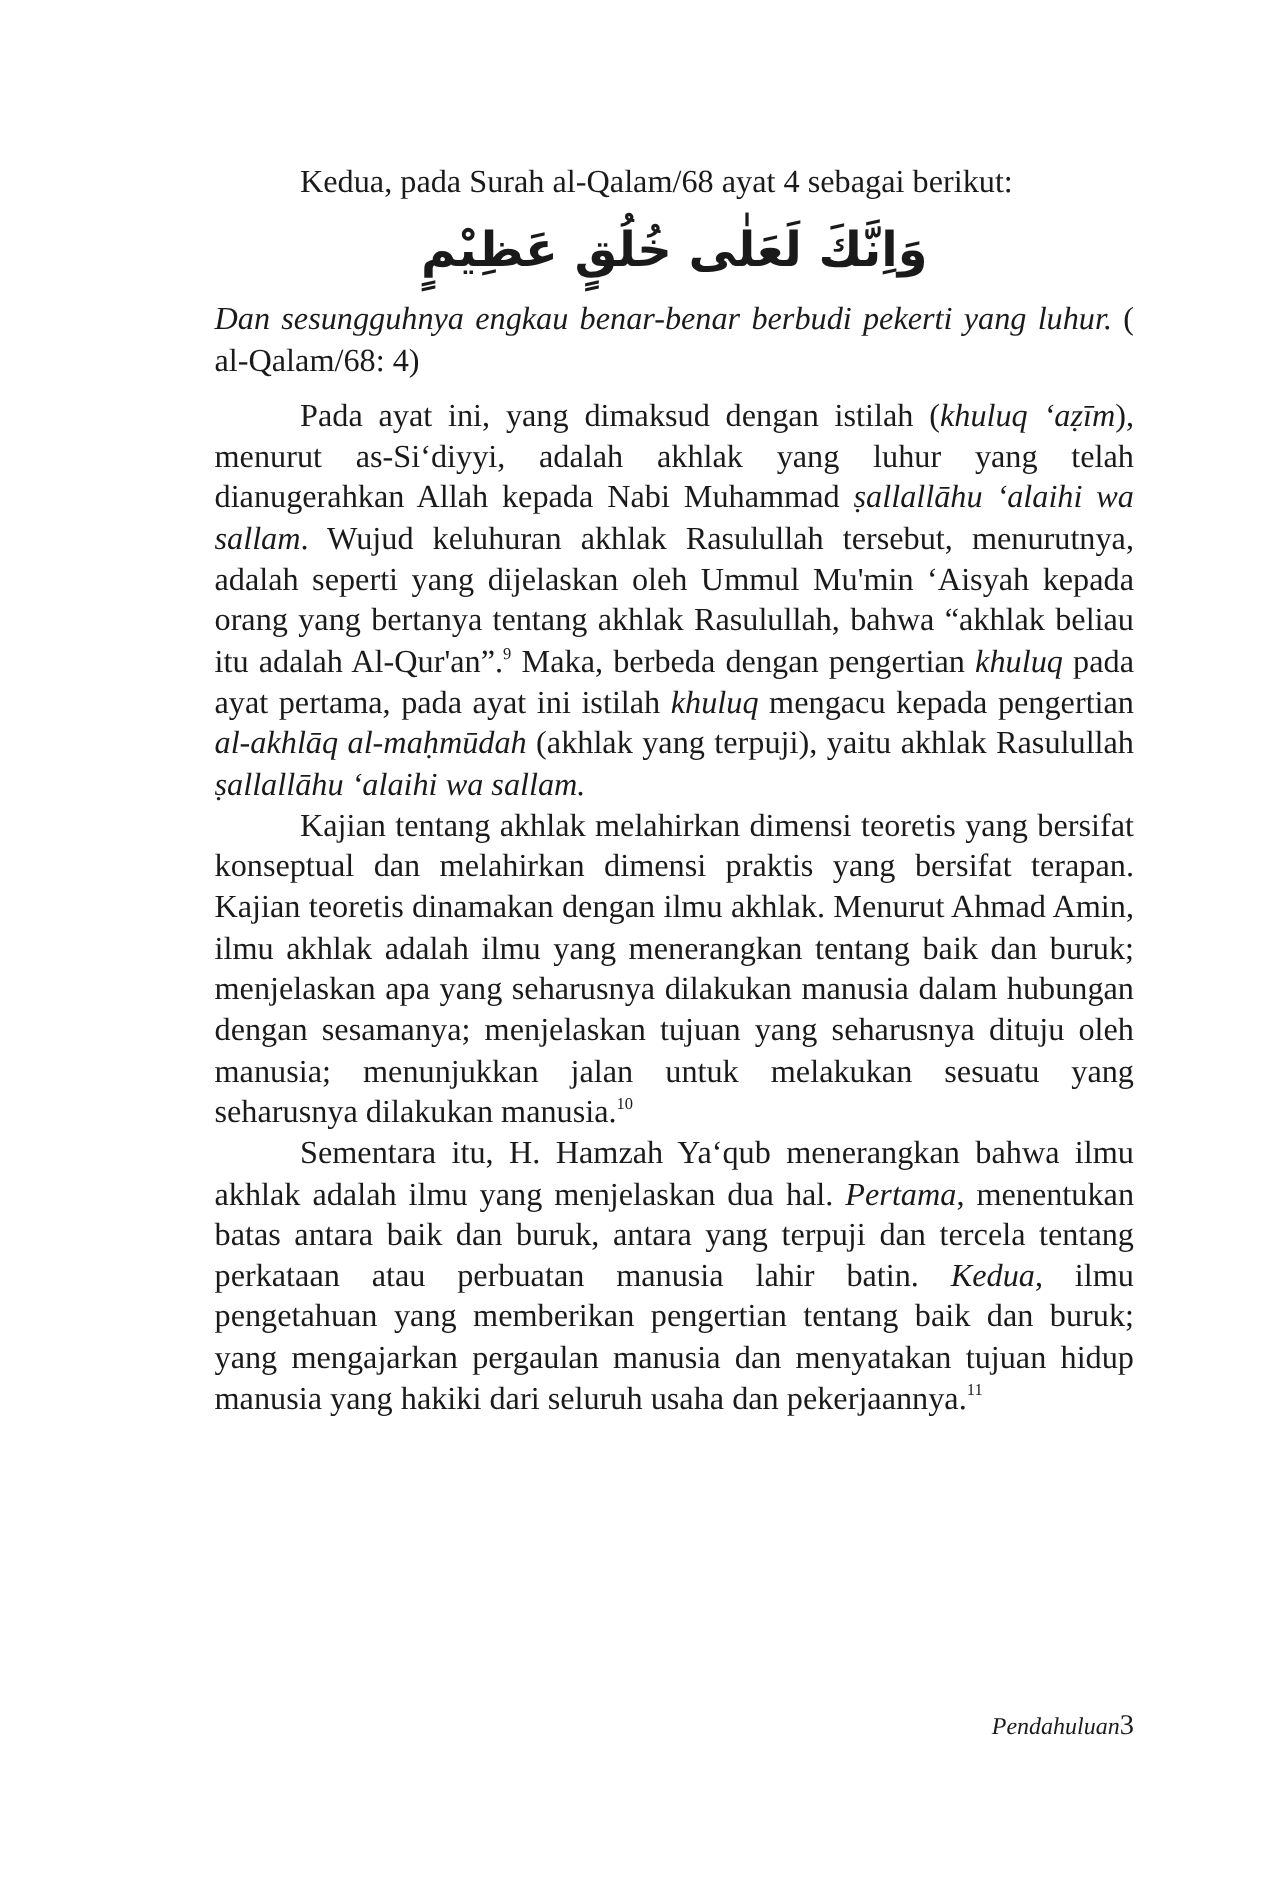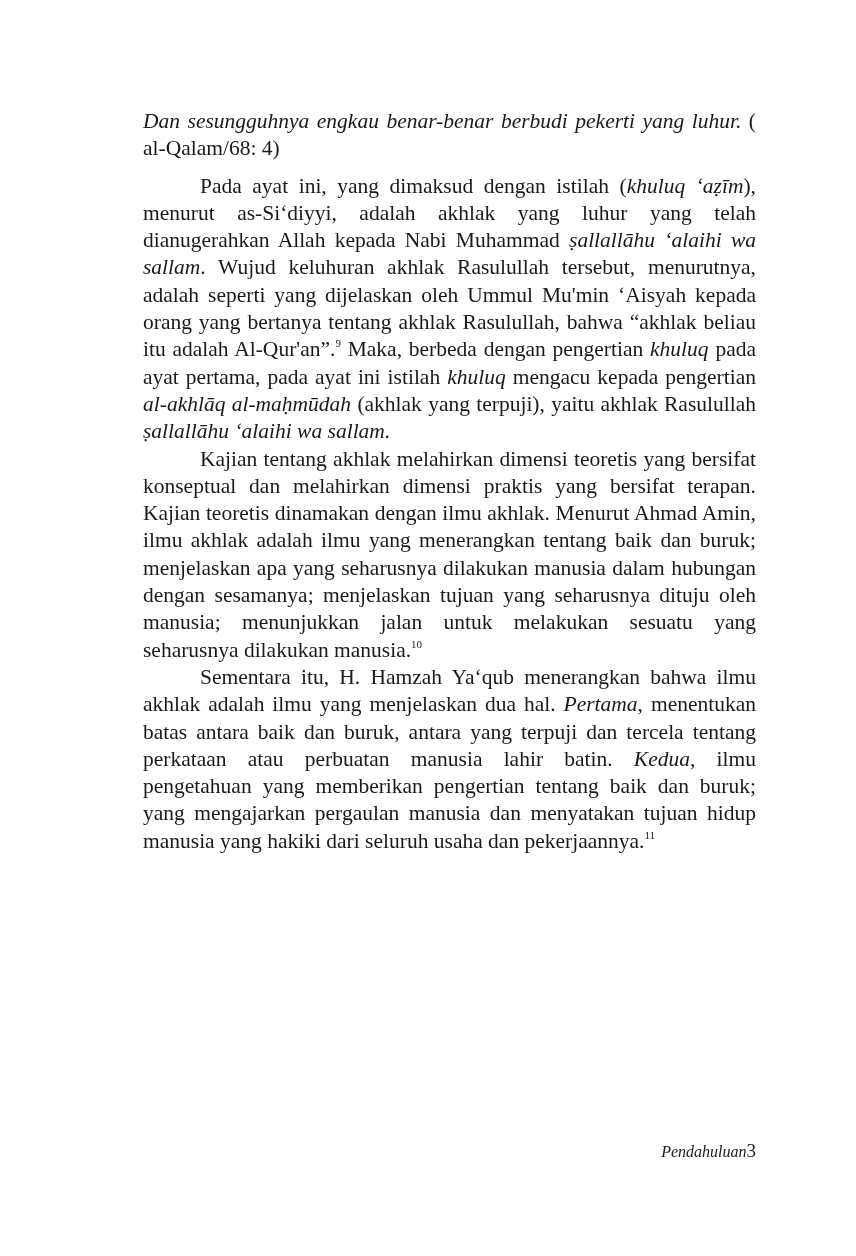--- a/index.html
+++ b/index.html
@@ -29,21 +29,23 @@
     display: flex; justify-content: flex-end; align-items: baseline;
     font-size: 16px;
   }
   .footer .title { font-style: italic; }
   .footer .num { font-size: 19px; }
 </style>
 </head>
 <body>
 
 <div class="page">
+  <p class="p indent intro">Kedua, pada Surah al-Qalam/68 ayat 4 sebagai berikut:</p>
 
+  <div class="arabic">وَاِنَّكَ لَعَلٰى خُلُقٍ عَظِيْمٍ</div>
 
   <p class="p translation"><em>Dan sesungguhnya engkau benar-benar berbudi pekerti yang luhur.</em><span> ( al-Qalam/68: 4)</span></p>
 
   <p class="p indent"><span>Pada ayat ini, yang dimaksud dengan istilah (</span><em>khuluq ‘aẓīm</em><span>), menurut as-Si‘diyyi, adalah akhlak yang luhur yang telah dianugerahkan Allah kepada Nabi Muhammad </span><em>ṣallallāhu ‘alaihi wa sallam</em><span>. Wujud keluhuran akhlak Rasulullah tersebut, menurutnya, adalah seperti yang dijelaskan oleh Ummul Mu'min ‘Aisyah kepada orang yang bertanya tentang akhlak Rasulullah, bahwa “akhlak beliau itu adalah Al-Qur'an”.</span><sup>9</sup><span> Maka, berbeda dengan pengertian </span><em>khuluq</em><span> pada ayat pertama, pada ayat ini istilah </span><em>khuluq</em><span> mengacu kepada pengertian </span><em>al-akhlāq al-maḥmūdah</em><span> (akhlak yang terpuji), yaitu akhlak Rasulullah </span><em>ṣallallāhu ‘alaihi wa sallam.</em></p>
 
   <p class="p indent"><span>Kajian tentang akhlak melahirkan dimensi teoretis yang bersifat konseptual dan melahirkan dimensi praktis yang bersifat terapan. Kajian teoretis dinamakan dengan ilmu akhlak. Menurut Ahmad Amin, ilmu akhlak adalah ilmu yang menerangkan tentang baik dan buruk; menjelaskan apa yang seharusnya dilakukan manusia dalam hubungan dengan sesamanya;  menjelaskan tujuan yang seharusnya dituju oleh manusia; menunjukkan jalan untuk melakukan sesuatu yang seharusnya dilakukan manusia.</span><sup>10</sup></p>
 
   <p class="p indent"><span>Sementara itu, H. Hamzah Ya‘qub menerangkan bahwa ilmu akhlak adalah ilmu yang menjelaskan dua hal. </span><em>Pertama</em><span>, menentukan batas antara baik dan buruk, antara yang terpuji dan tercela tentang perkataan atau perbuatan manusia lahir batin. </span><em>Kedua</em><span>,  ilmu pengetahuan yang memberikan pengertian tentang baik dan buruk; yang mengajarkan pergaulan manusia dan menyatakan tujuan hidup manusia yang hakiki dari seluruh usaha dan pekerjaannya.</span><sup>11</sup></p>
 </div>
 

